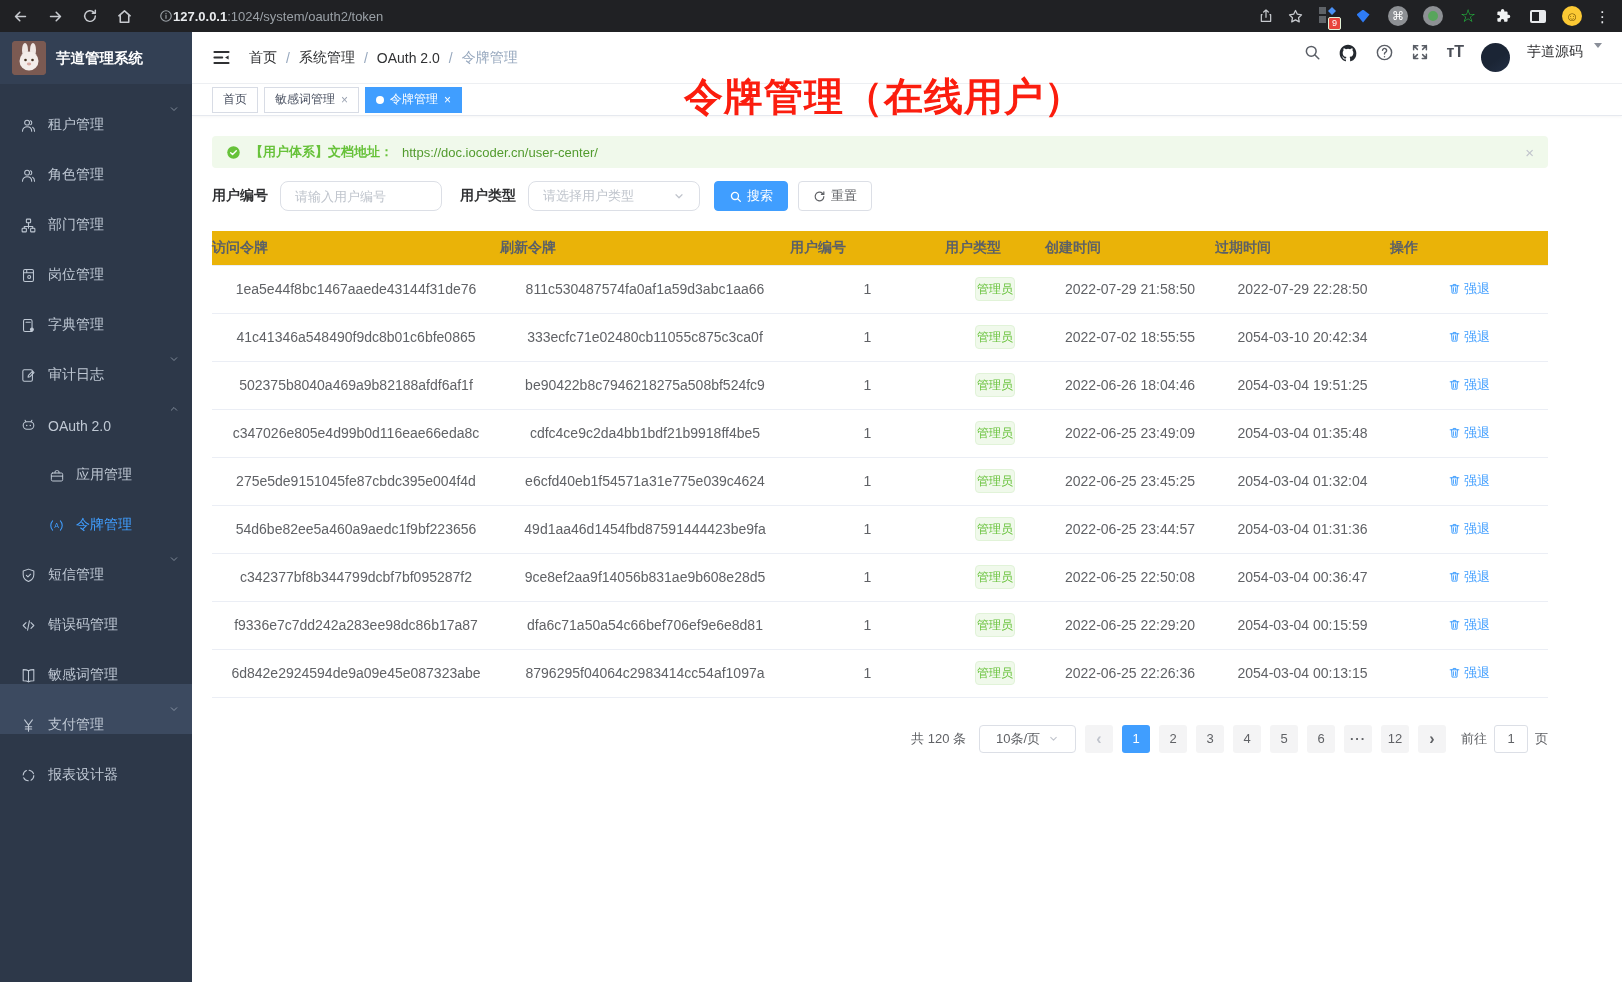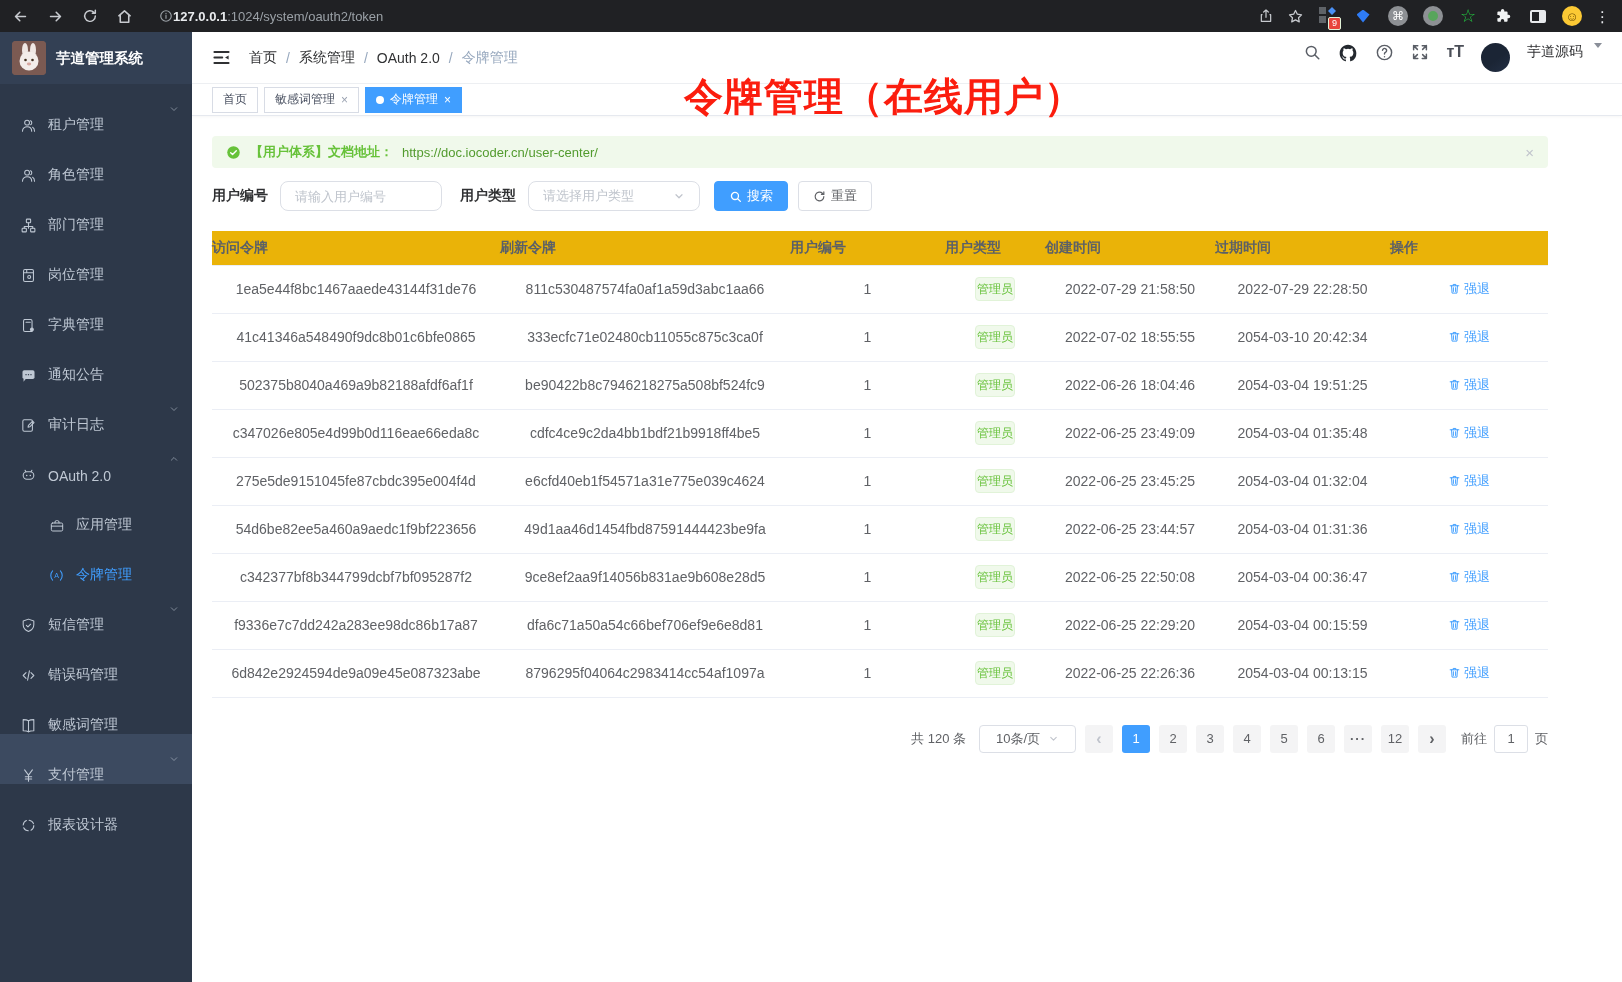--- a/index.html
+++ b/index.html
@@ -256,33 +256,20 @@
             <svg width="17" height="17" viewBox="0 0 24 24" fill="none" stroke="currentColor" stroke-width="1.5" stroke-linecap="round" stroke-linejoin="round">
               <path d="M6 3.5h9a2 2 0 0 1 2 2v15H7a2 2 0 0 1-2-2v-13a2 2 0 0 1 2-2z"></path>
               <path d="M8.5 7.5h6"></path>
               <circle cx="16.8" cy="17.6" r="2.8" fill="currentColor" stroke="none"></circle>
             </svg>
           </span>
     <span class="mi-label">字典管理</span>
 
   </div>
 
-  <div class="menu-item">
-    <span class="mi-icon">
-            <svg width="17" height="17" viewBox="0 0 24 24" fill="none" stroke="currentColor" stroke-width="1.5" stroke-linecap="round" stroke-linejoin="round">
-              <rect x="3.5" y="4.5" width="17" height="12.5" rx="2.5" fill="currentColor" stroke="none"></rect>
-              <path d="M8 17l-3 3.8V17" fill="currentColor" stroke="none"></path>
-              <circle cx="8.5" cy="10.8" r="1" fill="#2d3849" stroke="none"></circle>
-              <circle cx="12" cy="10.8" r="1" fill="#2d3849" stroke="none"></circle>
-              <circle cx="15.5" cy="10.8" r="1" fill="#2d3849" stroke="none"></circle>
-            </svg>
-          </span>
-    <span class="mi-label">通知公告</span>
-
-  </div>
 
   <div class="menu-item">
     <span class="mi-icon">
             <svg width="17" height="17" viewBox="0 0 24 24" fill="none" stroke="currentColor" stroke-width="1.5" stroke-linecap="round" stroke-linejoin="round">
               <rect x="4" y="4" width="13.5" height="16" rx="2"></rect>
               <path d="M13.8 13.8l6-6-1.9-1.9-6 6-.5 2.4z"></path>
             </svg>
           </span>
     <span class="mi-label">审计日志</span>
     <span class="mi-chevron down">

